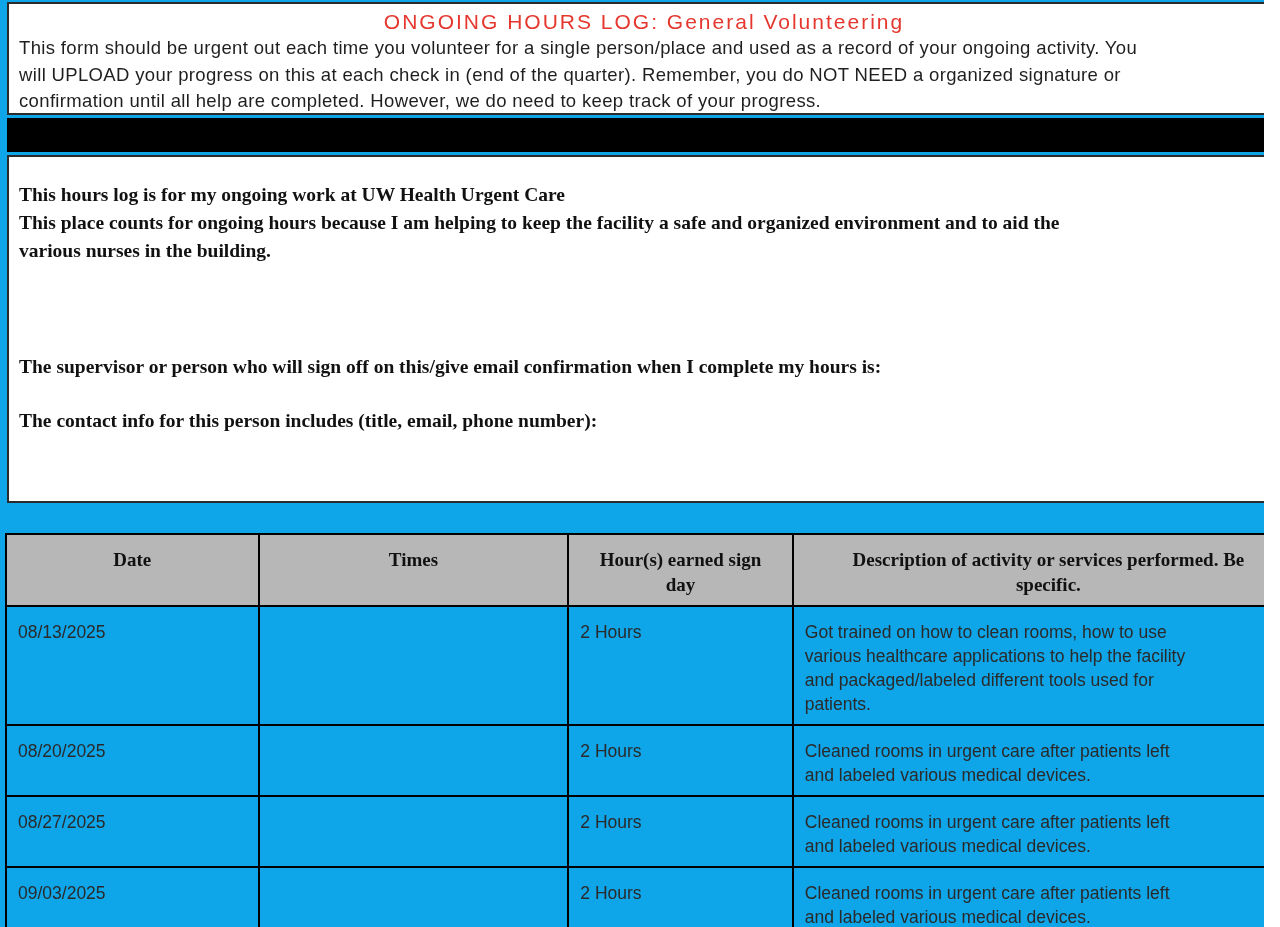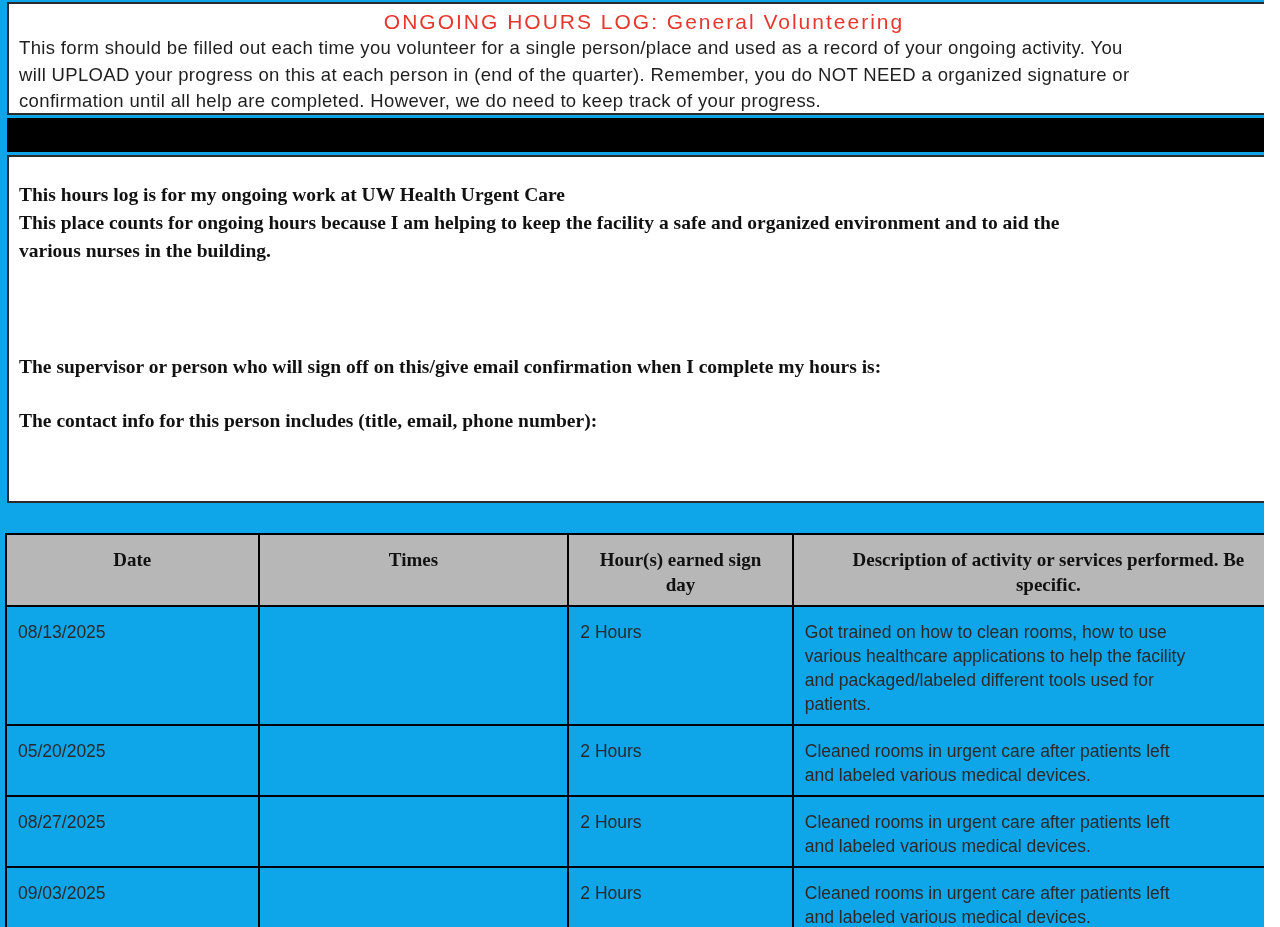--- a/index.html
+++ b/index.html
@@ -117,22 +117,22 @@
   tr.row-1 td { height: 108px; }
   tr.row-2 td, tr.row-3 td, tr.row-4 td { height: 70px; }
 </style>
 </head>
 <body>
 
 <div class="page-clip">
 
   <div class="box intro-box">
     <div class="doc-title">ONGOING HOURS LOG: General Volunteering</div>
-    <p class="iline"><span>This form should be filled out </span><b>each time</b><span> you volunteer for a single person/place and used as a record of your ongoing activity. You</span></p>
-    <p class="iline"><span>will UPLOAD your progress on this at each person in (end of the quarter). Remember, you </span><b>do NOT NEED a organized signature or</b></p>
+    <p class="iline"><span>This form should be urgent out </span><b>each time</b><span> you volunteer for a single person/place and used as a record of your ongoing activity. You</span></p>
+    <p class="iline"><span>will UPLOAD your progress on this at each check in (end of the quarter). Remember, you </span><b>do NOT NEED a organized signature or</b></p>
     <p class="iline"><b>confirmation until all help are completed.</b><span> However, we do need to keep track of your progress.</span></p>
   </div>
 
   <div class="black-bar"></div>
 
   <div class="box details-box">
     <p class="dline">This hours log is for my ongoing work at UW Health Urgent Care</p>
     <p class="dline">This place counts for ongoing hours because I am helping to keep the facility a safe and organized environment and to aid the</p>
     <p class="dline">various nurses in the building.</p>
     <p class="dline supervisor">The supervisor or person who will sign off on this/give email confirmation when I complete my hours is:</p>
@@ -160,21 +160,21 @@
       <tr class="row-1">
         <td>08/13/2025</td>
         <td></td>
         <td>2 Hours</td>
         <td>Got trained on how to clean rooms, how to use
 various healthcare applications to help the facility
 and packaged/labeled different tools used for
 patients.</td>
       </tr>
       <tr class="row-2">
-        <td>05/20/2025</td>
+        <td>08/20/2025</td>
         <td></td>
         <td>2 Hours</td>
         <td>Cleaned rooms in urgent care after patients left
 and labeled various medical devices.</td>
       </tr>
       <tr class="row-3">
         <td>08/27/2025</td>
         <td></td>
         <td>2 Hours</td>
         <td>Cleaned rooms in urgent care after patients left

